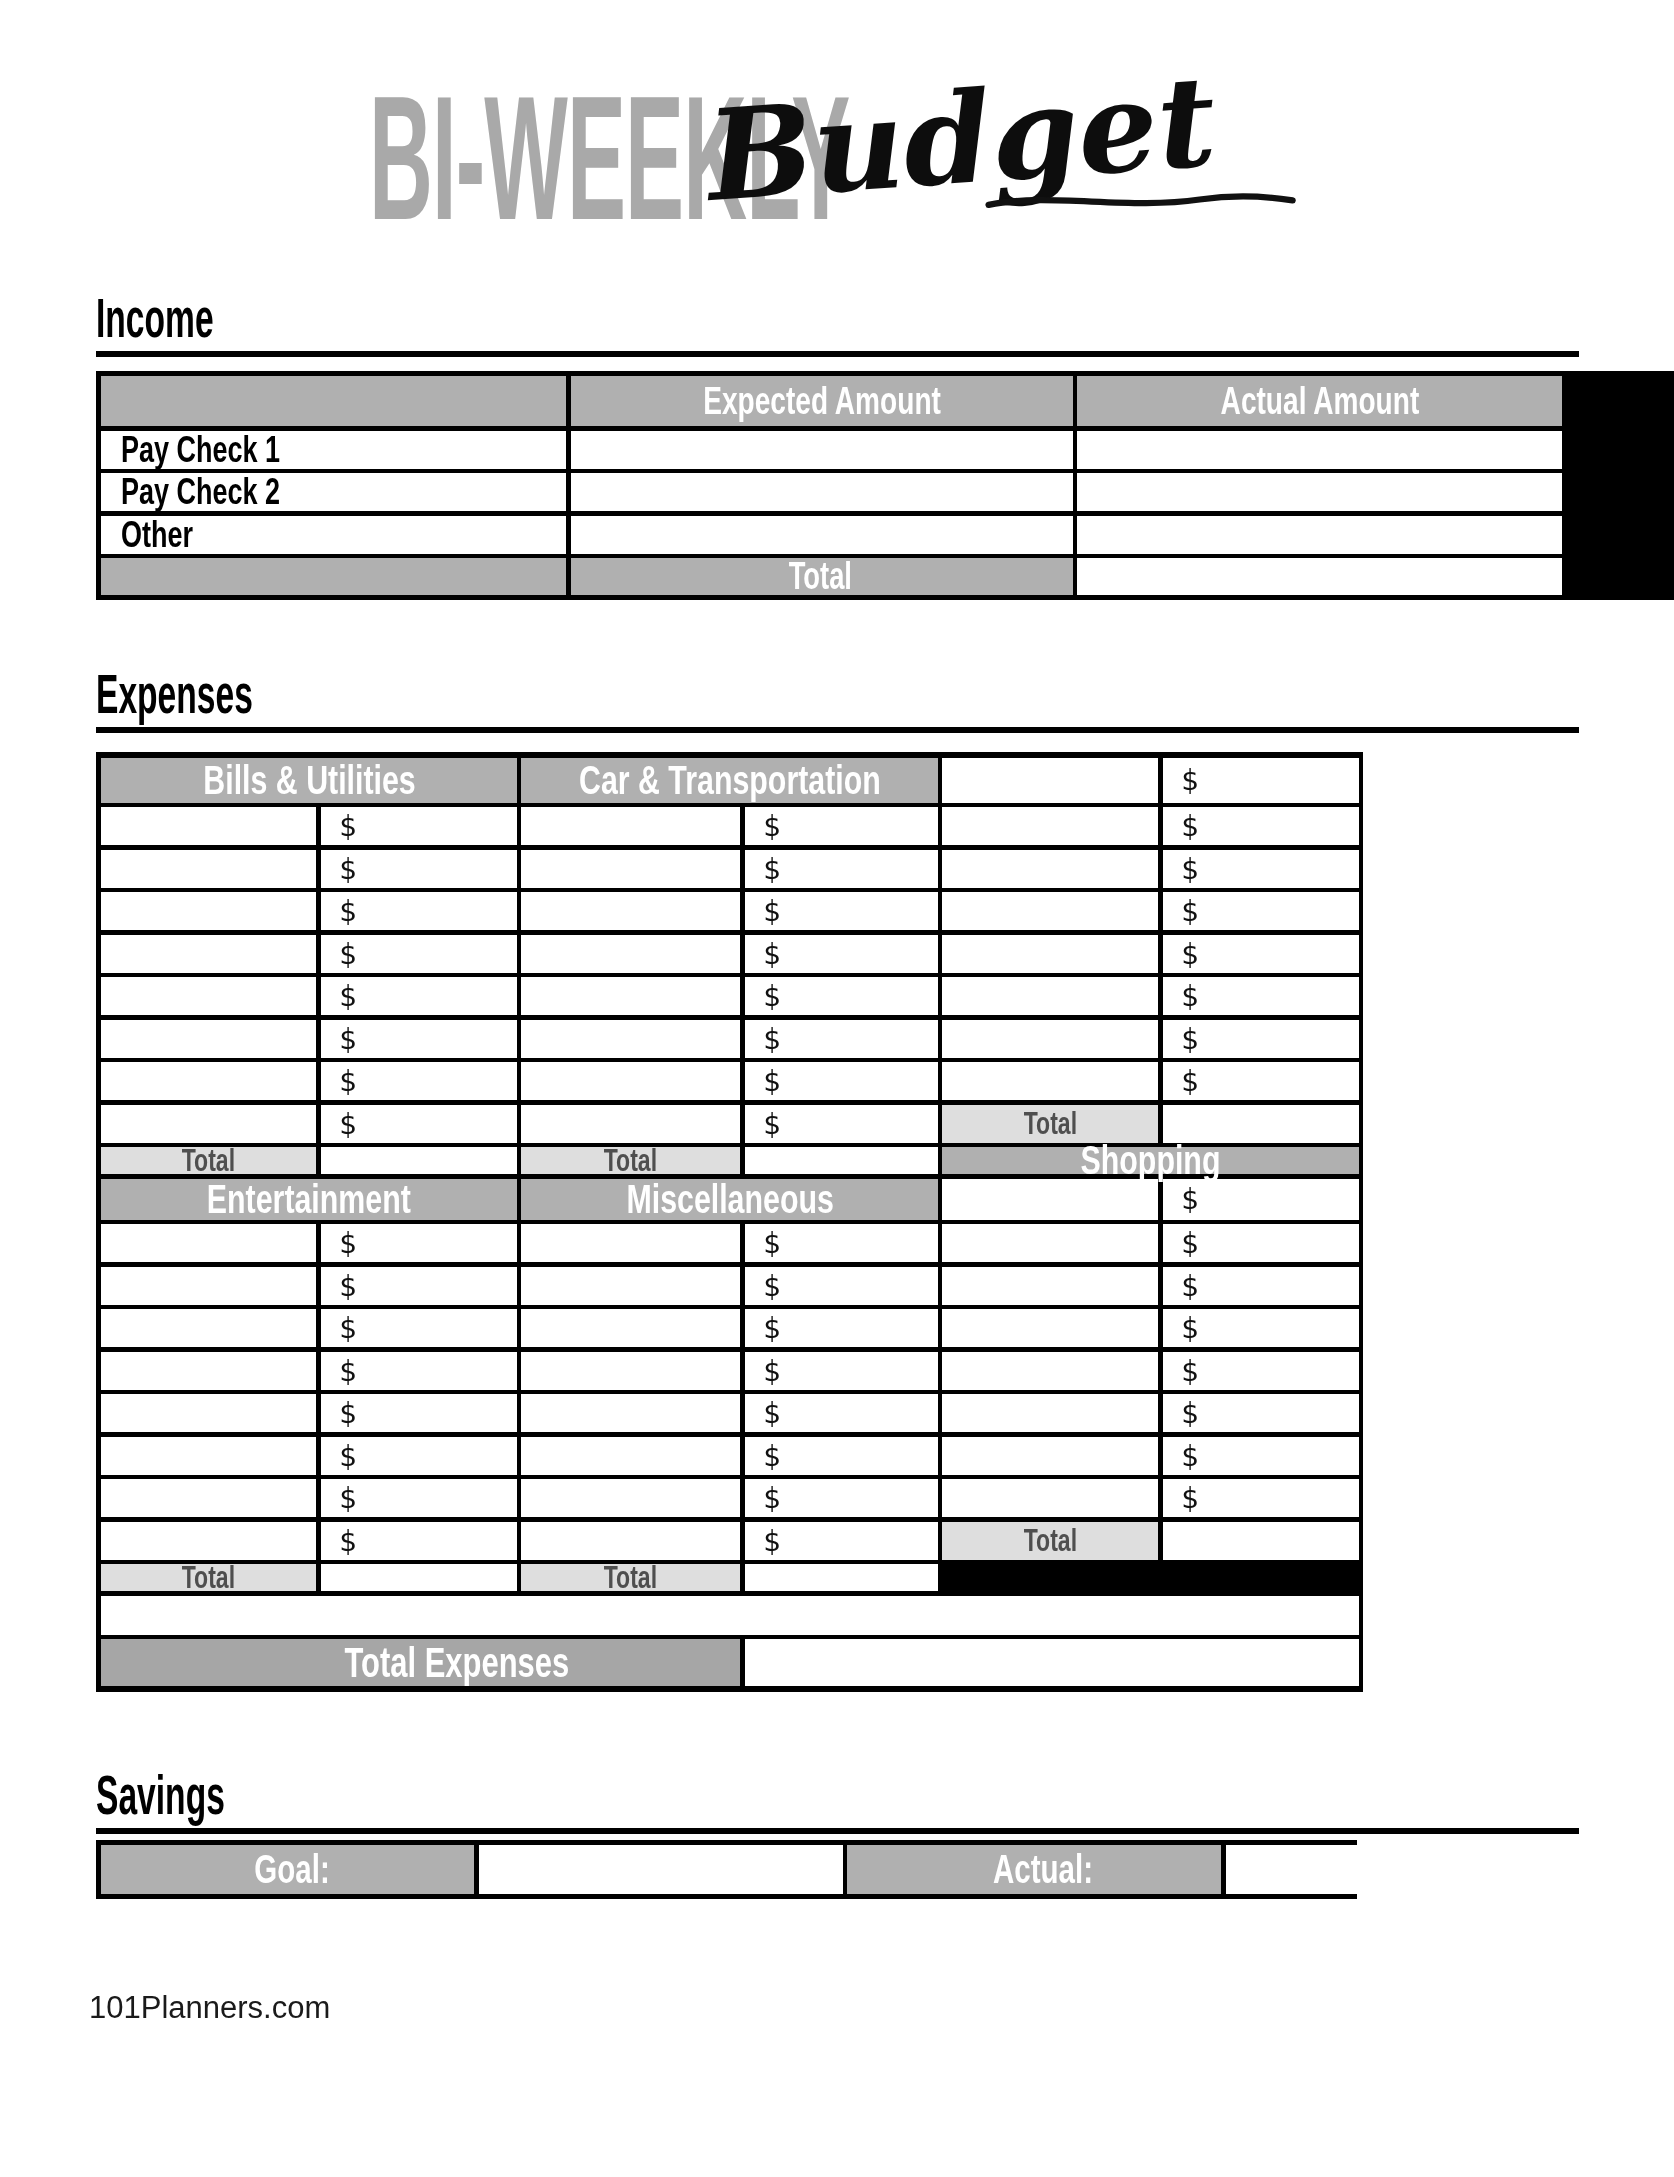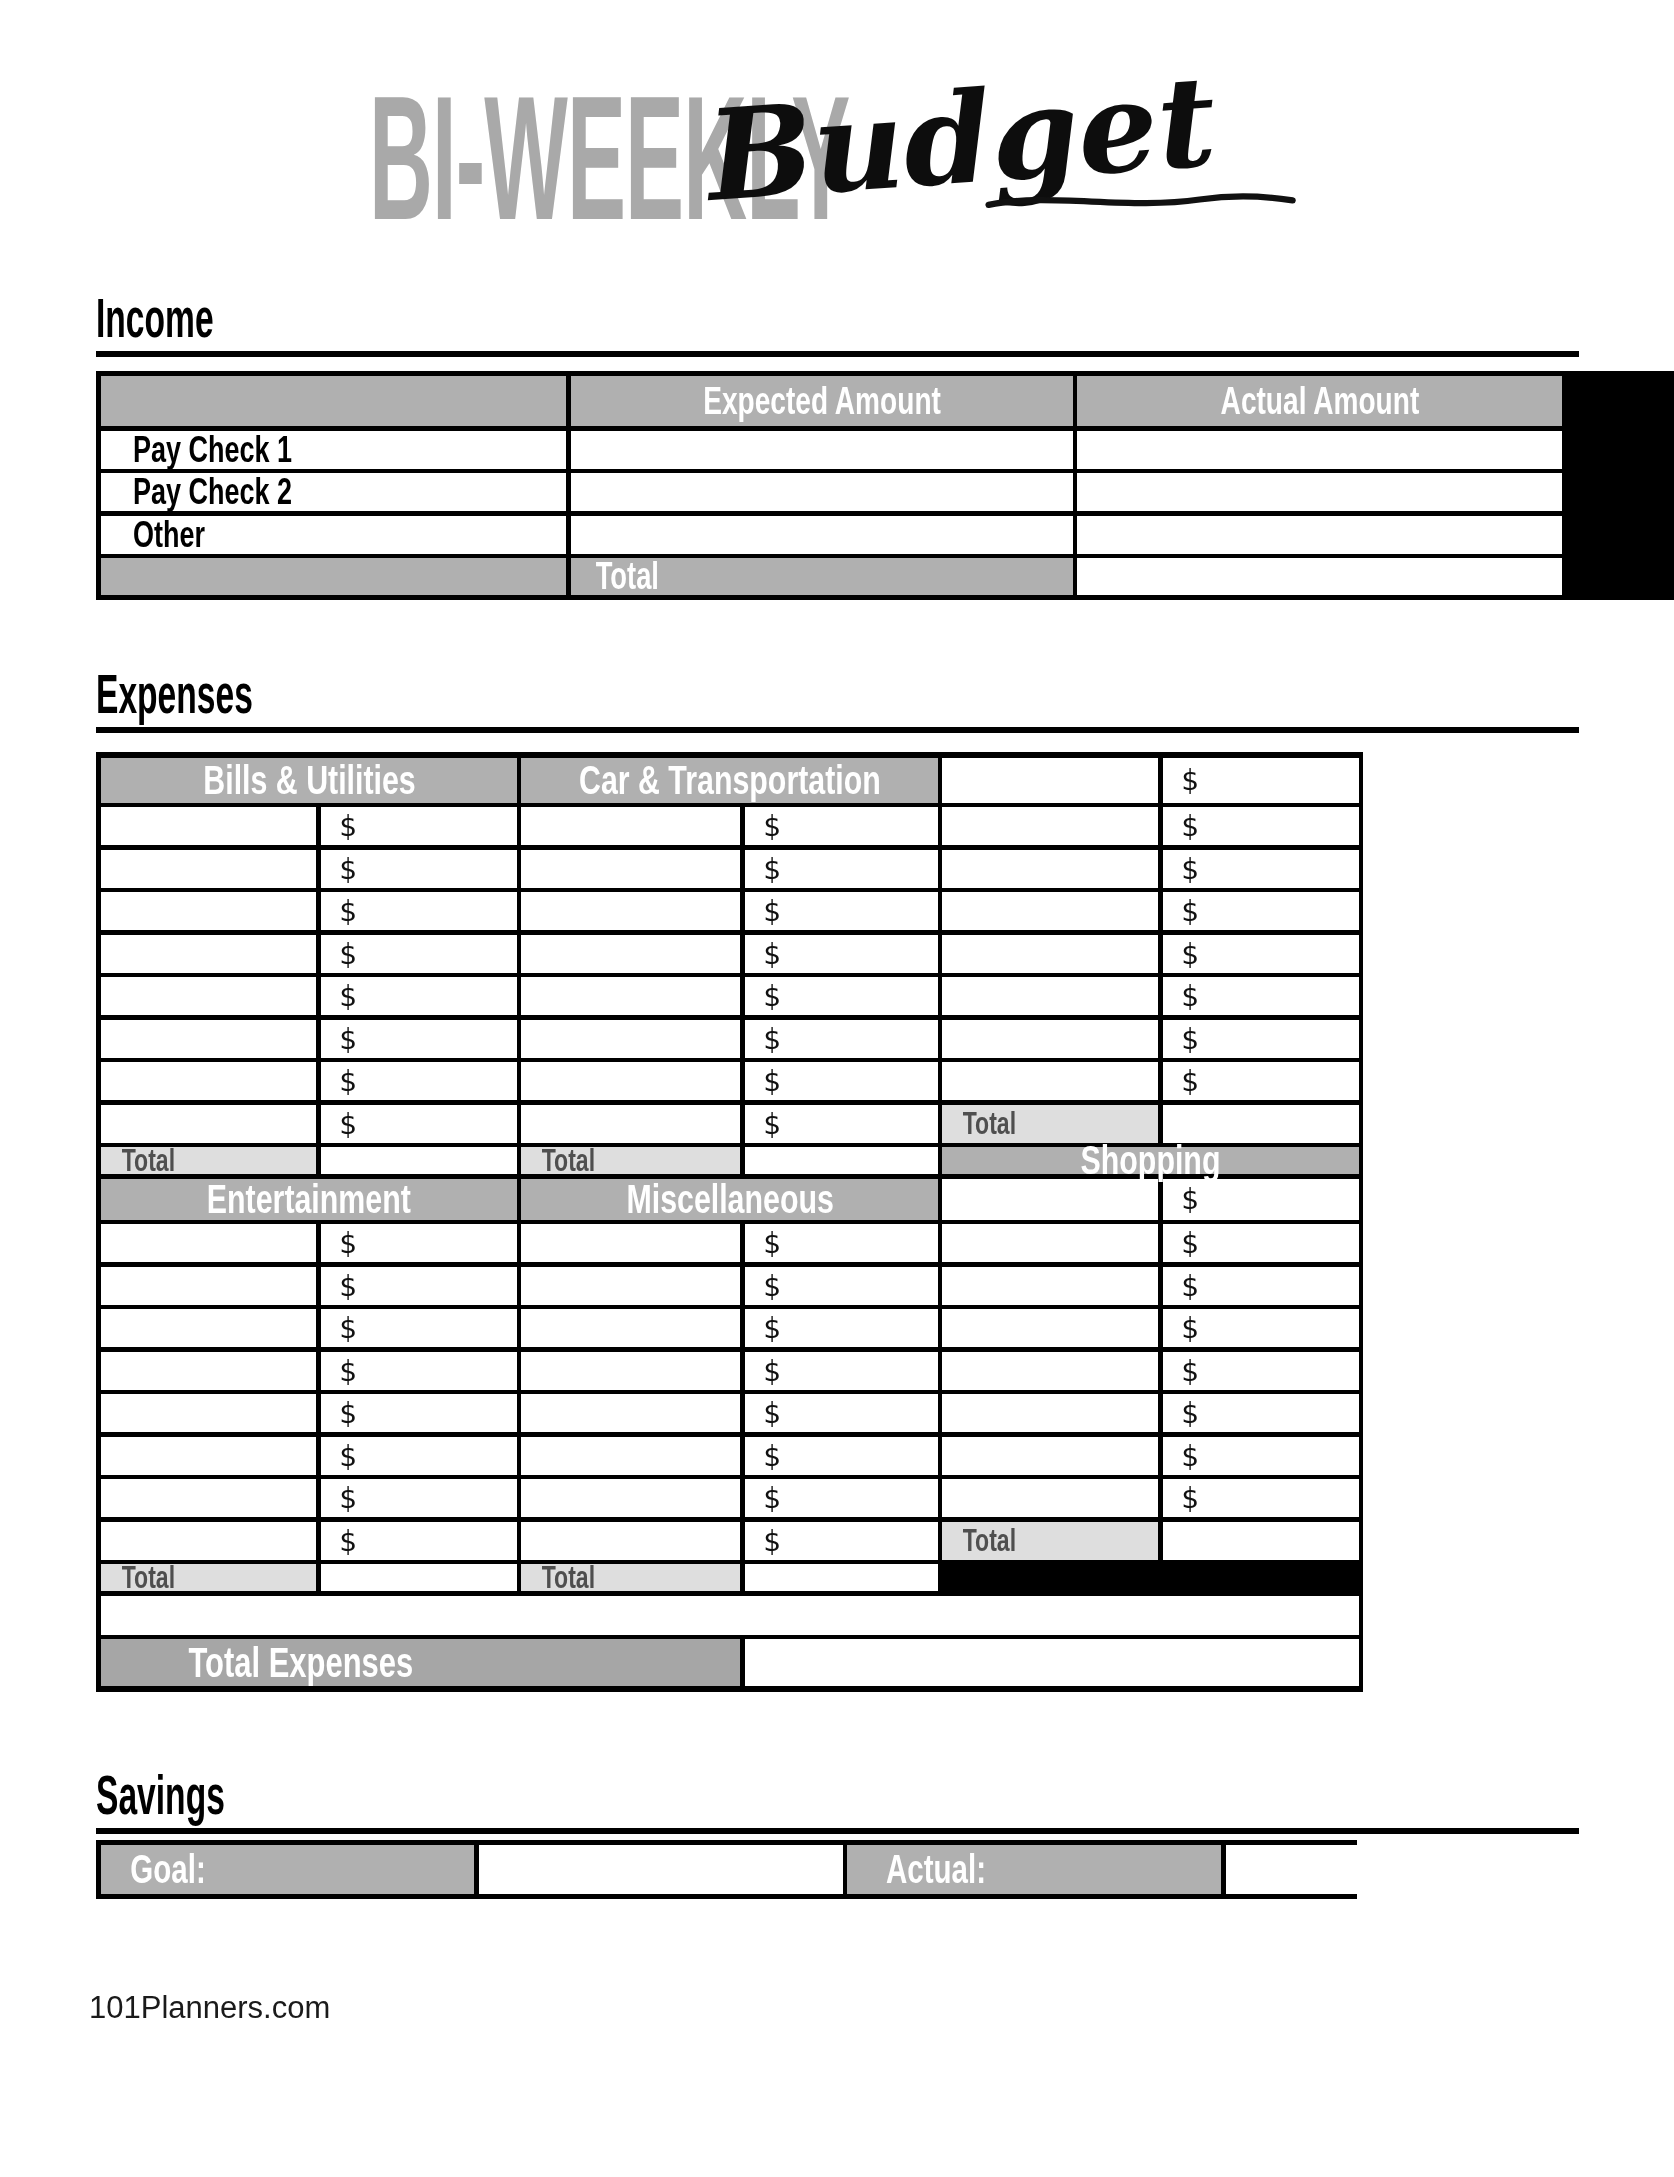--- a/index.html
+++ b/index.html
@@ -50,23 +50,23 @@
   .gtotal-text{font-size:32px;transform:scaleX(.72);color:var(--total-text);}
   .texp-text{font-size:43px;transform:scaleX(.72);color:#fff;}
   .sav-text{font-size:41px;transform:scaleX(.72);color:#fff;}
   
   .tbl{display:grid;background:#000;gap:4.5px;padding:5.4px;}
   .cell{background:#fff;}
   .hdr{background:var(--gray-header);}
   .lite{background:var(--gray-light);}
   .darkfill{background:var(--gray-dark);}
   .c-center{display:flex;align-items:center;justify-content:center;}
-  .c-right{display:flex;align-items:center;justify-content:flex-start;}
+  .c-right{display:flex;align-items:center;justify-content:center;}
   .c-left{display:flex;align-items:center;justify-content:flex-start;}
-  .pl20{padding-left:32px;}
+  .pl20{padding-left:20px;}
   .pr24{padding-right:21.5px;}
   .pr30{padding-right:27px;}
   .pr40{padding-right:16px;}
   .income-grid{
     margin-top:13.4px;width:1648px;
     grid-template-columns:465px 502px 485px;
     grid-template-rows:50px 38px 38px 38px 37px;
   }
   .exp-grid{
     margin-top:19px;width:1267px;

